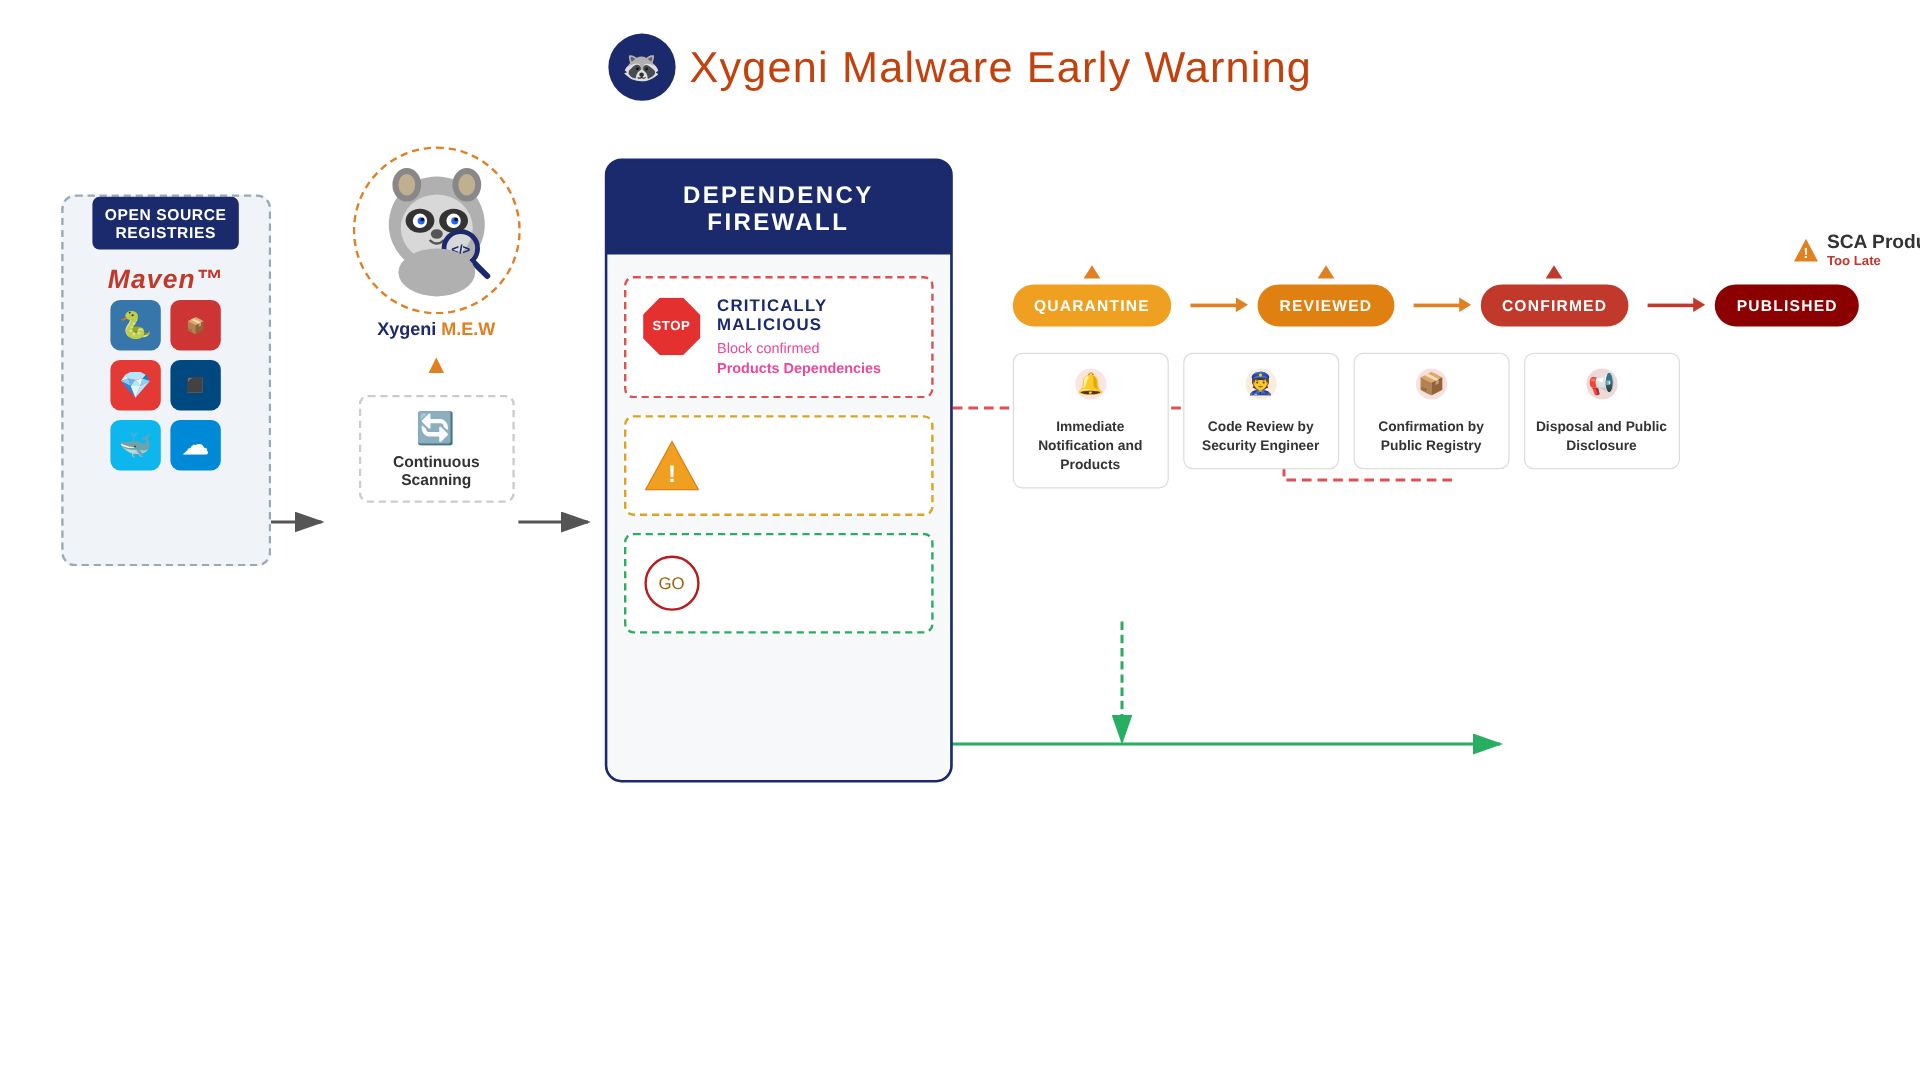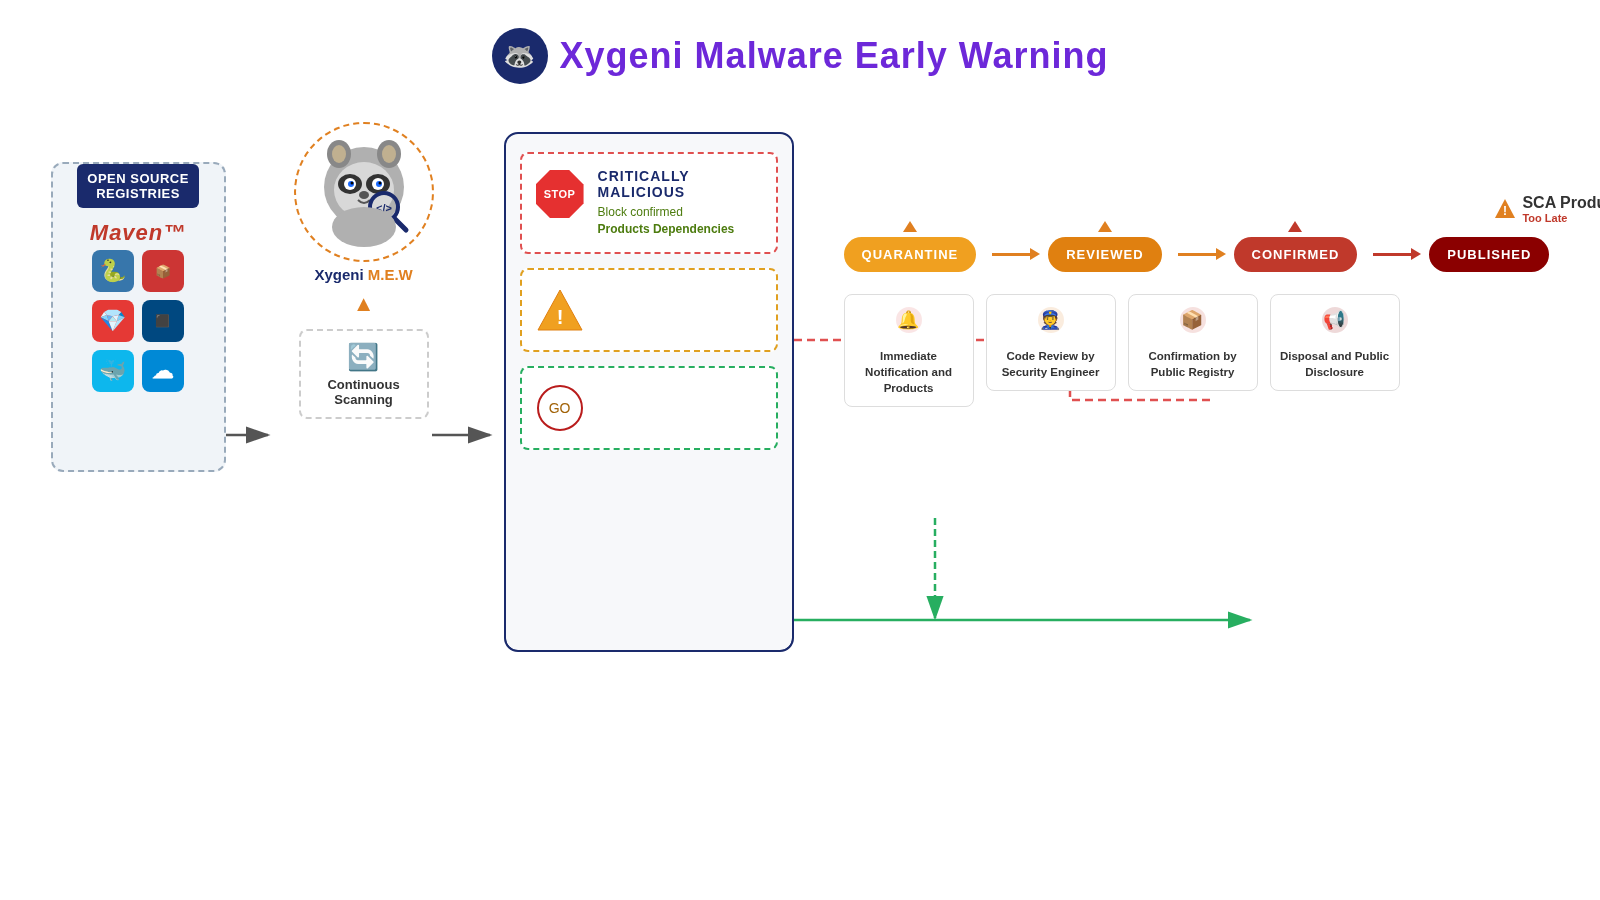--- a/index.html
+++ b/index.html
@@ -207,21 +207,21 @@
     }
     .fw-title {
       font-weight: 900;
       font-size: 14px;
       letter-spacing: 1px;
       color: #1a2a6c;
       margin-bottom: 4px;
     }
     .fw-desc {
       font-size: 12px;
-      color: #4d7c0f;
+      color: #ec4899;
       line-height: 1.4;
     }
     .fw-desc strong {
       font-weight: 900;
     }
 
     
     .stop-sign {
       width: 48px;
       height: 48px;
@@ -407,21 +407,21 @@
   <line x1="735" y1="620" x2="1250" y2="620" stroke="#27ae60" stroke-width="2.5" marker-end="url(#arrowGreen)"></line>
 
   <path d="M 1210 400 L 1070 400 L 1070 340 L 740 340 L 740 293" stroke="#e05050" stroke-width="2.5" stroke-dasharray="8,5" fill="none" marker-end="url(#arrowRed)"></path>
 
   <line x1="935" y1="518" x2="935" y2="618" stroke="#27ae60" stroke-width="2.5" stroke-dasharray="7,4" marker-end="url(#arrowGreen)"></line>
 
 </svg>
 
 <div class="header">
   <div style="width:56px;height:56px;background:#1a2a6c;border-radius:50%;display:flex;align-items:center;justify-content:center;font-size:26px;">🦝</div>
-  <div style="font-size:36px;font-weight:700;color:#6d28d9;letter-spacing:1px;">Xygeni Malware Early Warning</div>
+  <div style="font-size:36px;font-weight:400;color:#c2410c;letter-spacing:1px;">Xygeni Malware Early Warning</div>
 </div>
 
 <div class="main-layout">
 
   <div class="registries-box">
     <div class="registries-title">OPEN SOURCE<br>REGISTRIES</div>
     <div class="maven-text">Maven™</div>
     <div class="registry-icons">
       <div class="registry-icon" style="background:#3776ab;color:#fff;">🐍</div>
       <div class="registry-icon" style="background:#cc3534;color:#fff;font-size:13px;font-weight:900;">📦</div>
@@ -478,20 +478,21 @@
 
     <div class="scanning-box">
       <div class="scanning-icon">🔄</div>
       <div class="scanning-label">Continuous Scanning</div>
     </div>
   </div>
 
   <div style="width:60px;"></div>
 
   <div class="firewall-box">
+    <div class="firewall-header">DEPENDENCY FIREWALL</div>
     <div class="firewall-body">
 
       <div class="fw-section critical">
         <div class="fw-icon">
           <div class="stop-sign">STOP</div>
         </div>
         <div class="fw-text">
           <div class="fw-title">CRITICALLY MALICIOUS</div>
           <div class="fw-desc">Block confirmed<br><strong>Products Dependencies</strong></div>
         </div>

